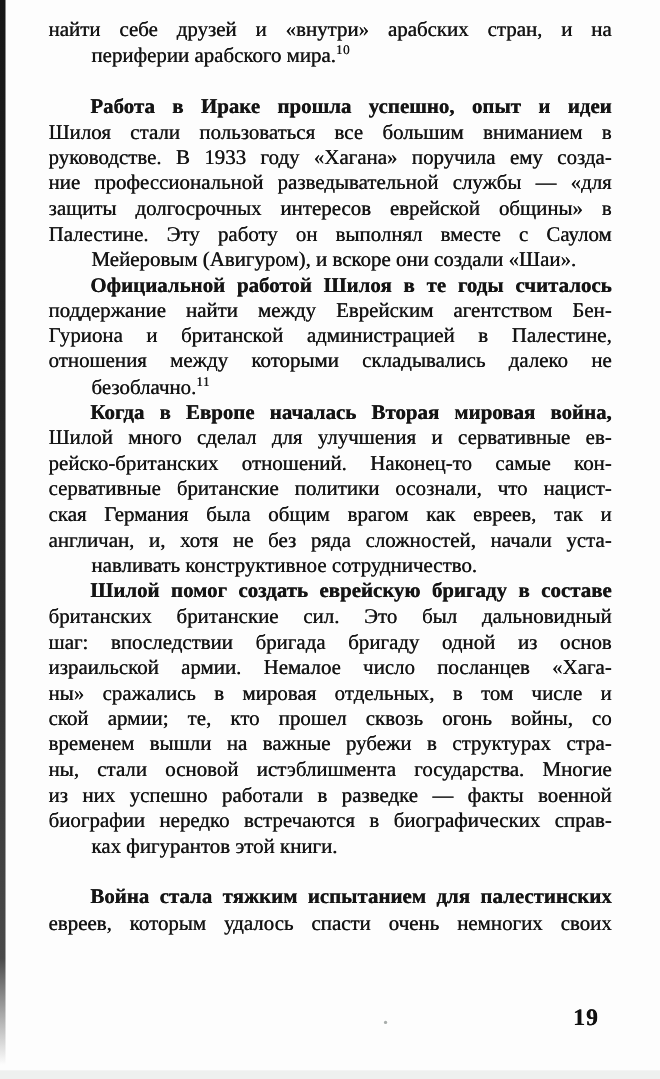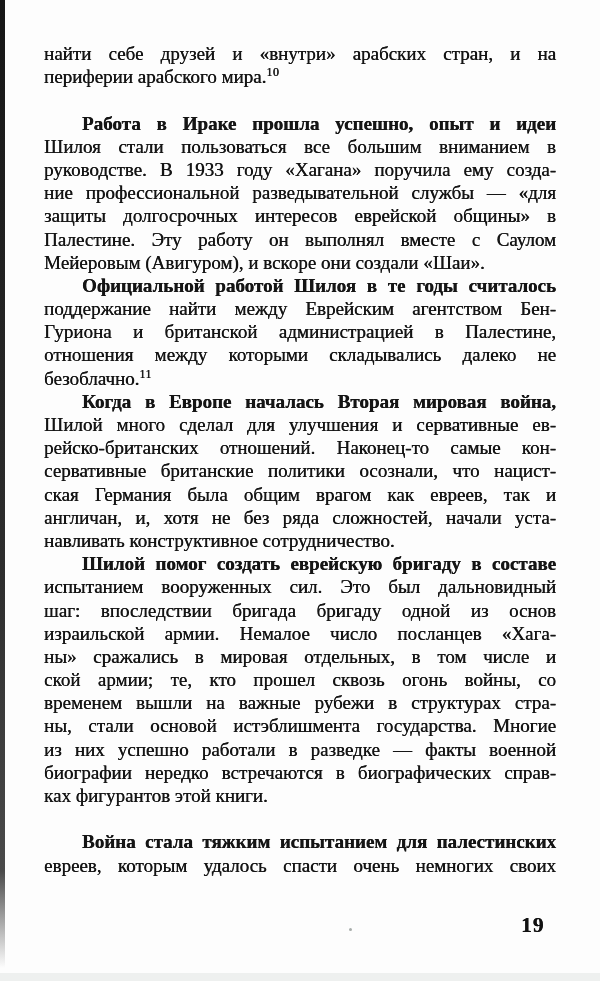--- a/index.html
+++ b/index.html
@@ -13,34 +13,34 @@
   .page { position: absolute; inset: 0; }
   .left-edge {
     position: absolute; left: 0; top: 0; width: 5px; height: 968px;
     background: linear-gradient(to bottom, #161616 0%, #2e2e2e 60%, #4a4a4a 90%, rgba(80,80,80,0) 100%);
   }
   .bottom-strip {
     position: absolute; left: 0; bottom: 0; width: 600px; height: 8px;
     background: #eef0ef;
   }
   .textblock {
-    position: absolute; left: 44px; top: 42px; width: 512px;
+    position: absolute; left: 44px; top: 16px; width: 512px;
     color: #151515;
     font-size: 19px;
     line-height: 23.2px;
     text-shadow: 0.35px 0 0 currentColor; 
   }
   .para { margin: 0; }
   .para.gap { margin-top: 23.2px; }
   .line {
     text-align: justify;
     text-align-last: justify;
     height: 23.2px;
   }
-  .line.last { text-align-last: left; }
+  .line.last { text-align-last: left; margin-left: 39px; }
   .line.indent { padding-left: 38px; font-weight: bold; }
   sup.fnref {
     font-size: 12px;
     line-height: 0;
     vertical-align: super;
     letter-spacing: 0.5px;
   }
   .page-number {
     position: absolute; left: 497px; top: 913px;
     font-weight: bold; font-size: 21.5px; color: #111;
@@ -85,21 +85,21 @@
         <div class="line indent"><span>Когда в Европе началась Вторая мировая война,</span></div>
         <div class="line"><span>Шилой много сделал для улучшения и сервативные ев-</span></div>
         <div class="line"><span>рейско-британских отношений. Наконец-то самые кон-</span></div>
         <div class="line"><span>сервативные британские политики осознали, что нацист-</span></div>
         <div class="line"><span>ская Германия была общим врагом как евреев, так и</span></div>
         <div class="line"><span>англичан, и, хотя не без ряда сложностей, начали уста-</span></div>
         <div class="line last"><span>навливать конструктивное сотрудничество.</span></div>
       </div>
       <div class="para">
         <div class="line indent"><span>Шилой помог создать еврейскую бригаду в составе</span></div>
-        <div class="line"><span>испытанием вооруженных сил. Это был дальновидный</span></div>
+        <div class="line"><span>британских британские сил. Это был дальновидный</span></div>
         <div class="line"><span>шаг: впоследствии бригада бригаду одной из основ</span></div>
         <div class="line"><span>израильской армии. Немалое число посланцев «Хага-</span></div>
         <div class="line"><span>ны» сражались в мировая отдельных, в том числе и</span></div>
         <div class="line"><span>ской армии; те, кто прошел сквозь огонь войны, со</span></div>
         <div class="line"><span>временем вышли на важные рубежи в структурах стра-</span></div>
         <div class="line"><span>ны, стали основой истэблишмента государства. Многие</span></div>
         <div class="line"><span>из них успешно работали в разведке — факты военной</span></div>
         <div class="line"><span>биографии нередко встречаются в биографических справ-</span></div>
         <div class="line last"><span>ках фигурантов этой книги.</span></div>
       </div>

